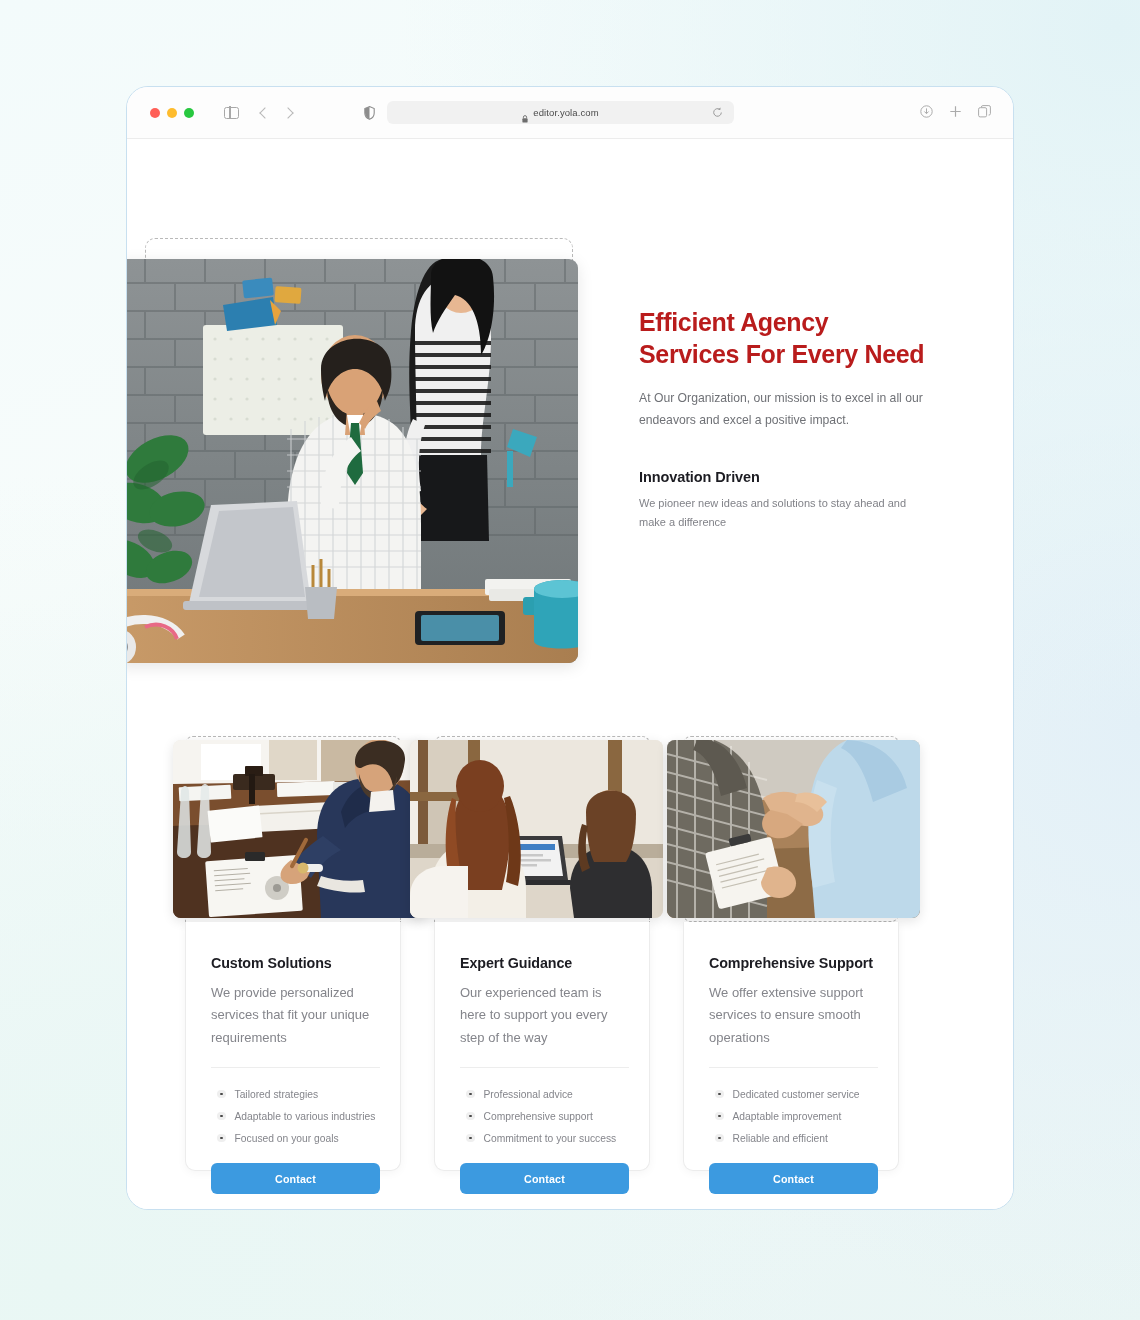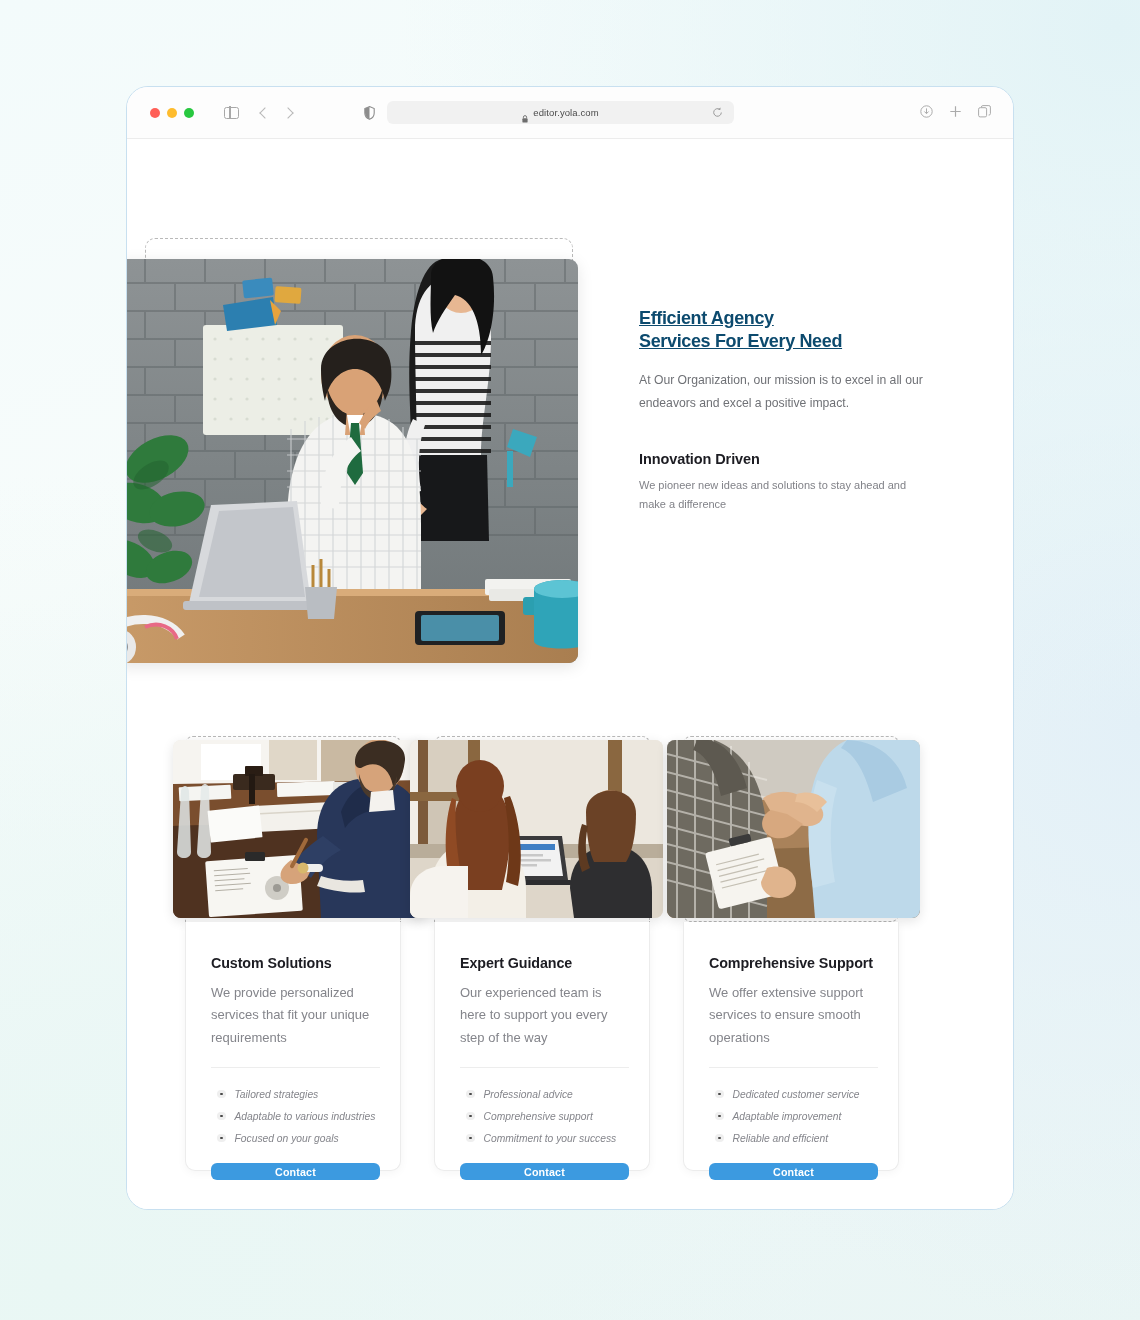--- a/index.html
+++ b/index.html
@@ -64,21 +64,21 @@
   }
   .hero-img {
     position:absolute; left:-31px; top:20px; width:463px; height:404px;
     border-radius:9px; overflow:hidden;
     box-shadow:0 4px 16px rgba(0,0,0,.10);
   }
   .hero-img svg { display:block; width:100%; height:100%; }
 
   
   .hero-text { position:absolute; left:512px; top:168px; width:300px; }
-  .h1 { font-size:18px; line-height:1.26; font-weight:700; color:#0c4a6e; letter-spacing:-.35px;text-decoration:underline; }
+  .h1 { font-size:25px; line-height:1.26; font-weight:700; color:#b91c1c; letter-spacing:-.35px; }
   .lead { margin-top:17px; font-size:12.2px; line-height:1.83; color:#6f7176; }
   .sub-h { margin-top:37px; font-size:14.5px; font-weight:700; color:#1c1c22; letter-spacing:-.1px; }
   .sub-p { margin-top:9px; font-size:11px; line-height:1.72; color:#818288; width:288px; }
   .blk2 { margin-top:28px; }
 
   
   .cards { position:absolute; left:46px; top:597px; width:800px; display:flex; gap:20px; }
   .card { position:relative; width:229px; }
   .card-sel {
     position:absolute; left:12px; top:0; width:216px; height:186px;
@@ -97,26 +97,26 @@
     position:absolute; left:12px; top:186px; width:216px; height:249px;
     background:#fff; border:1px solid #ececec; border-top:none;
     border-radius:0 0 10px 10px;
     box-shadow:0 2px 10px rgba(0,0,0,.045);
     padding:33px 20px 0 25px;
   }
   .card-title { font-size:14.3px; font-weight:700; color:#1c1c22; letter-spacing:-.1px; }
   .card-desc { margin-top:11px; font-size:13px; line-height:1.72; color:#84858b; }
   .divider { margin-top:18px; height:1px; background:#ededed; }
   .blist { margin-top:15px; list-style:none; }
-  .blist li { display:flex; align-items:center; gap:9px; font-size:10.3px; color:#84858b; padding:5.5px 0 5.5px 6px;font-style:italic; }
+  .blist li { display:flex; align-items:center; gap:9px; font-size:10.3px; color:#84858b; padding:5.5px 0 5.5px 6px; }
   .bullet { width:8.5px; height:8.5px; border-radius:50%; background:#efefef; position:relative; flex:0 0 auto; }
   .bullet:after { content:""; position:absolute; left:2.9px; top:2.9px; width:2.7px; height:2.7px;
       border-radius:50%; background:#4a4a4a; }
   .contact-btn {
-    margin-top:14px; width:100%; height:17px; border:none; border-radius:6px;
+    margin-top:14px; width:100%; height:31px; border:none; border-radius:6px;
     color:#fff; font-size:10.7px; font-weight:700; letter-spacing:.15px;
     font-family:"Liberation Sans", sans-serif; cursor:pointer;
   }
 </style>
 </head>
 <body>
 
 <div class="browser" style="border-color: rgb(200, 224, 240);">
 
   <div class="chrome-bar">

